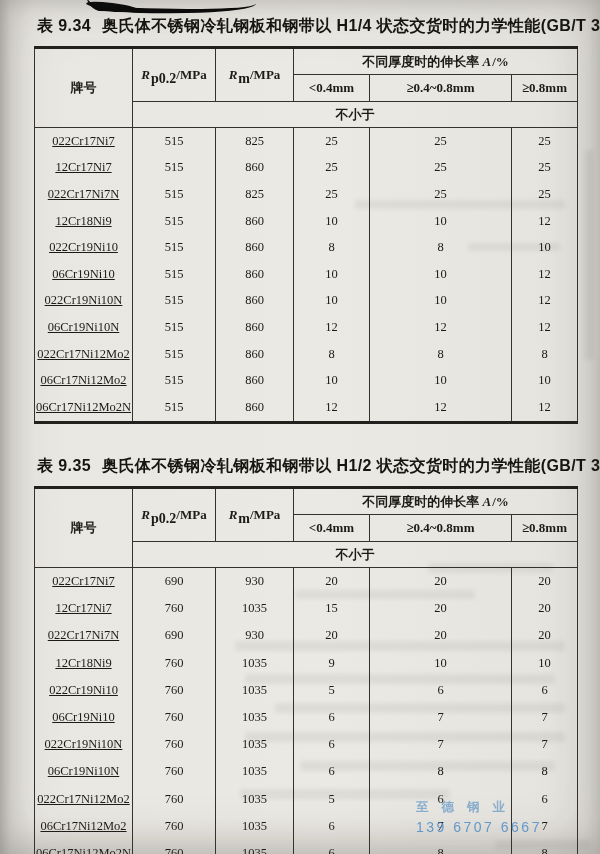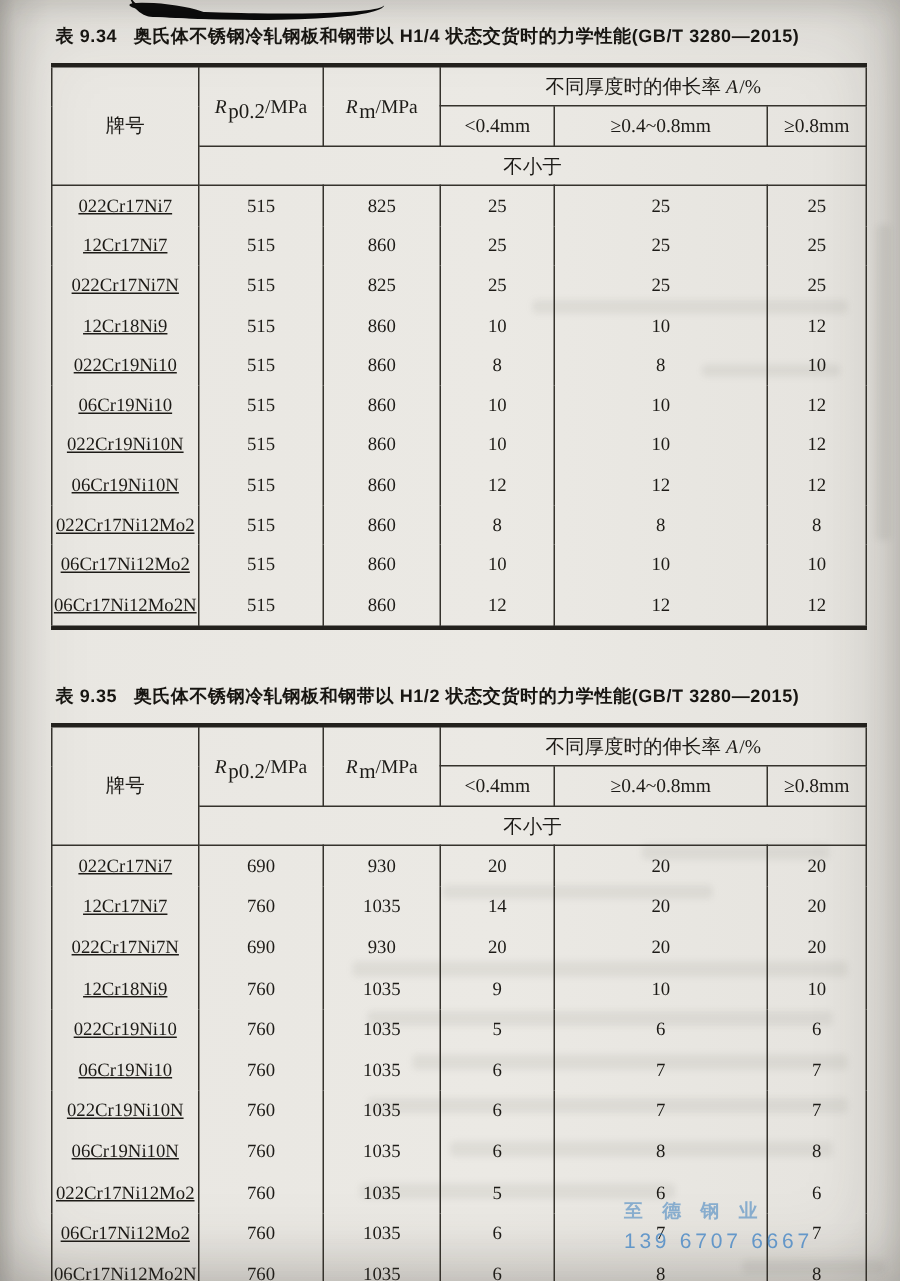--- a/index.html
+++ b/index.html
@@ -18,30 +18,30 @@
   .streak{position:absolute;left:86px;top:-3px;width:170px;height:13px;
     border-bottom:5px solid #0b0b0b;border-radius:0 0 100% 18px;transform:rotate(3deg);}
   .streak-blob{position:absolute;left:86px;top:3px;width:52px;height:7px;background:#0b0b0b;
     border-radius:50%;transform:rotate(7deg);}
   
   .tblock{position:absolute;left:34px;width:545px;}
   #t1{top:16px;}
   #t2{top:456px;}
   .tbl-title{
     font-family:"Liberation Sans","DejaVu Sans",sans-serif;
-    font-weight:700;font-size:12px;letter-spacing:.4px;
+    font-weight:700;font-size:16px;letter-spacing:.4px;
     margin:0 0 9px 3px;white-space:nowrap;display:flex;gap:11px;color:#171511;text-align:center;
   }
   table.spec{
     border-collapse:collapse;table-layout:fixed;width:543px;
     border-top:3px solid #23211d;border-bottom:3px solid #23211d;
     border-left:1.4px solid #35322c;border-right:1.4px solid #35322c;
   }
   table.spec th{
-    border:1.2px solid #35322c;font-weight:400;font-size:13px;
+    border:1.2px solid #35322c;font-weight:700;font-size:13px;
     text-align:center;vertical-align:middle;padding:0;color:#1d1b17;
   }
   table.spec .h1 th{height:25px;}
   table.spec .h2 th{height:26px;font-size:13px;}
   table.spec .h3 th{height:25px;}
   table.spec td{
     border-left:1.2px solid #35322c;border-top:none;border-bottom:none;
     text-align:center;vertical-align:middle;font-size:12.5px;padding:0;
     height:26.6px;color:#1d1b17;
   }
@@ -238,21 +238,21 @@
             <td>690</td>
             <td>930</td>
             <td>20</td>
             <td>20</td>
             <td>20</td>
           </tr>
           <tr>
             <td>12Cr17Ni7</td>
             <td>760</td>
             <td>1035</td>
-            <td>14</td>
+            <td>15</td>
             <td>20</td>
             <td>20</td>
           </tr>
           <tr>
             <td>022Cr17Ni7N</td>
             <td>690</td>
             <td>930</td>
             <td>20</td>
             <td>20</td>
             <td>20</td>

